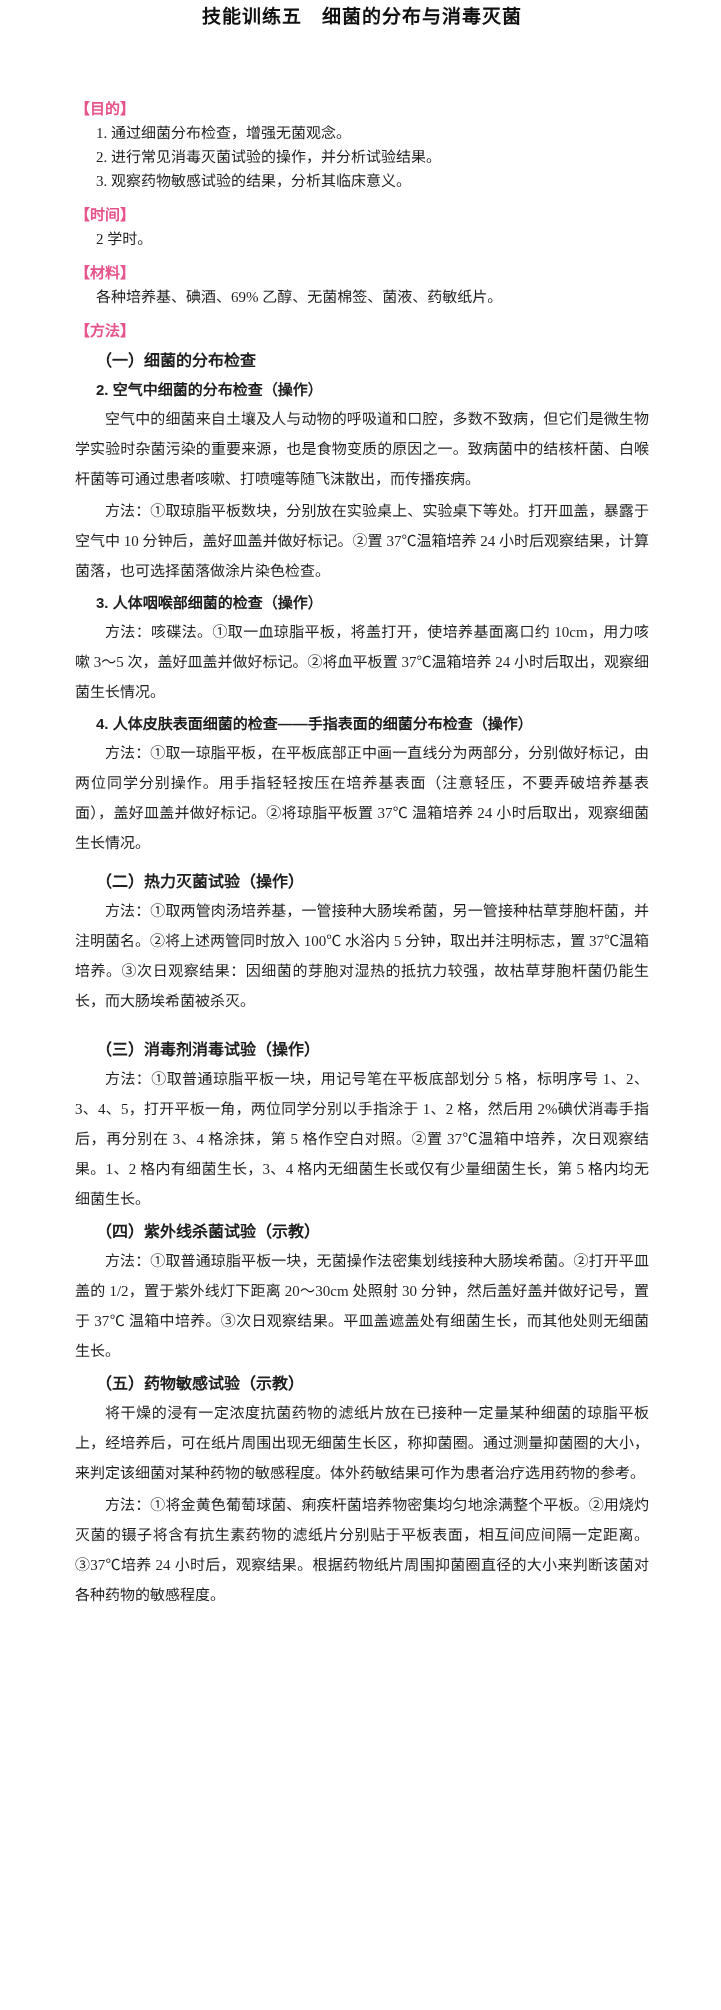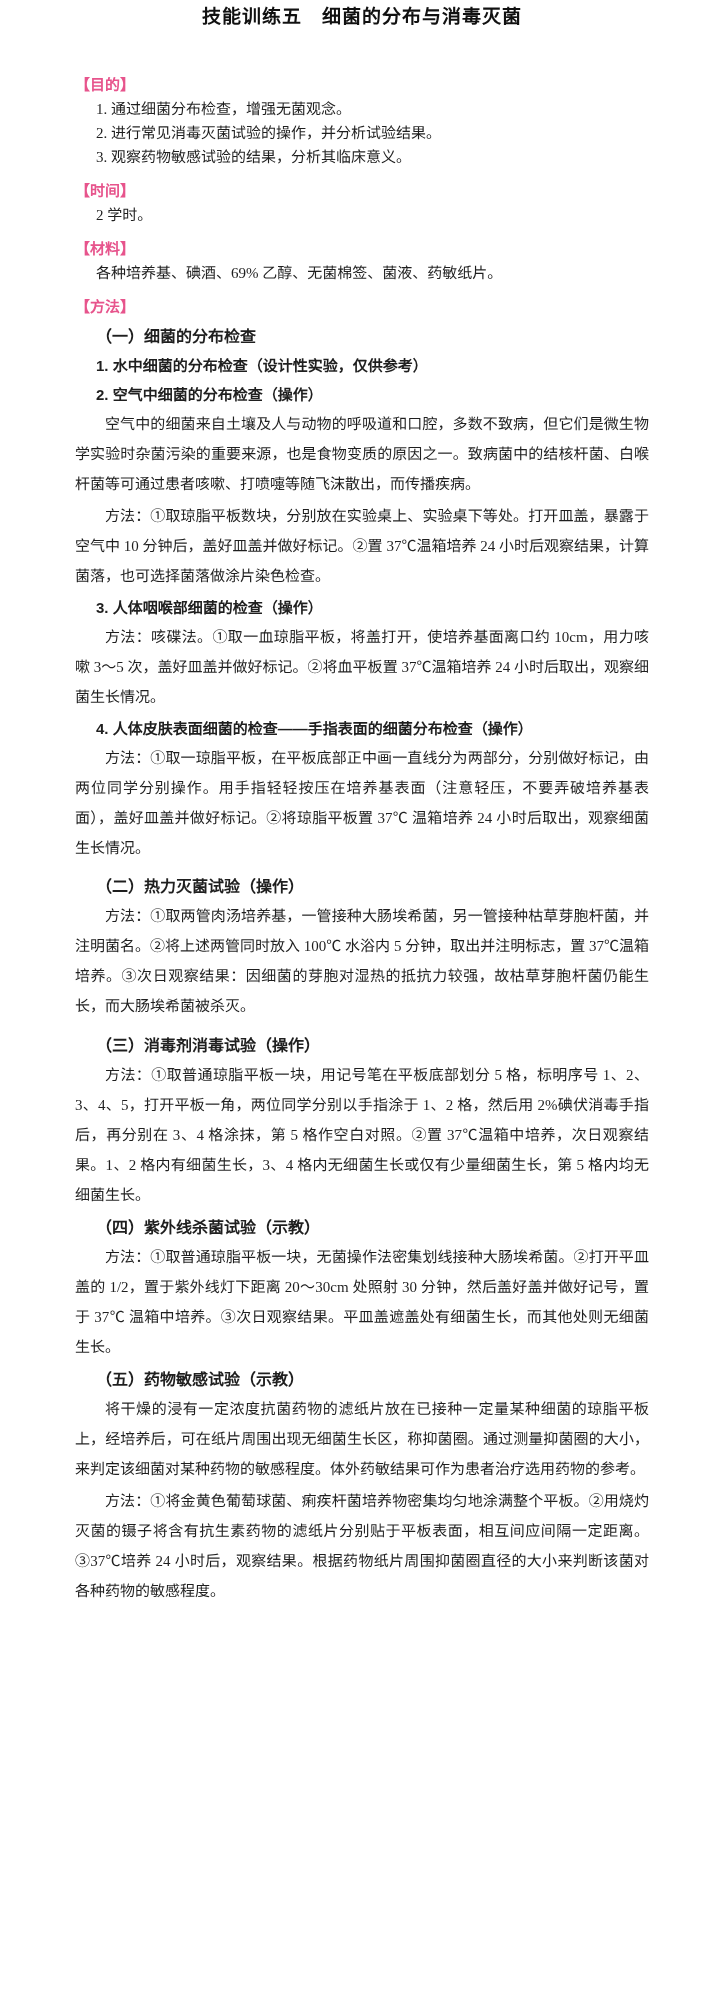--- a/index.html
+++ b/index.html
@@ -23,21 +23,21 @@
     font-family: "Liberation Sans", sans-serif;
     font-weight: bold;
     font-size: 19px;
     line-height: 24px;
     text-align: center;
     color: #111111;
     margin: 0;
     letter-spacing: 1px;
   }
   .section { margin-top: 9px; }
-  .section.first { margin-top: 43px; }
+  .section.first { margin-top: 67px; }
   .sec-label {
     font-family: "Liberation Sans", sans-serif;
     font-weight: bold;
     font-size: 15px;
     line-height: 25px;
     color: #e7548c;
   }
   .li {
     font-size: 15px;
     line-height: 24px;
@@ -65,21 +65,21 @@
     margin-top: 5px;
   }
   .para {
     font-size: 15px;
     line-height: 30px;
     text-indent: 2em;
     text-align: justify;
     margin: 2px 0 0 0;
   }
   .mt-md { margin-top: 12px; }
-  .mt-lg { margin-top: 13px; }
+  .mt-lg { margin-top: 22px; }
 </style>
 </head>
 <body>
 
 <div class="page">
 
   <h1 class="doc-title">技能训练五　细菌的分布与消毒灭菌</h1>
 
   <div class="section first">
     <div class="sec-label">【目的】</div>
@@ -96,21 +96,20 @@
 
   <div class="section">
     <div class="sec-label">【材料】</div>
     <div class="plain">各种培养基、碘酒、69% 乙醇、无菌棉签、菌液、药敏纸片。</div>
   </div>
 
   <div class="section">
     <div class="sec-label">【方法】</div>
 
     <div class="h2">（一）细菌的分布检查</div>
-    <div class="h3">1. 水中细菌的分布检查（设计性实验，仅供参考）</div>
     <div class="h3">2. 空气中细菌的分布检查（操作）</div>
     <p class="para">空气中的细菌来自土壤及人与动物的呼吸道和口腔，多数不致病，但它们是微生物学实验时杂菌污染的重要来源，也是食物变质的原因之一。致病菌中的结核杆菌、白喉杆菌等可通过患者咳嗽、打喷嚏等随飞沫散出，而传播疾病。</p>
     <p class="para">方法：①取琼脂平板数块，分别放在实验桌上、实验桌下等处。打开皿盖，暴露于空气中 10 分钟后，盖好皿盖并做好标记。②置 37℃温箱培养 24 小时后观察结果，计算菌落，也可选择菌落做涂片染色检查。</p>
     <div class="h3">3. 人体咽喉部细菌的检查（操作）</div>
     <p class="para">方法：咳碟法。①取一血琼脂平板，将盖打开，使培养基面离口约 10cm，用力咳嗽 3～5 次，盖好皿盖并做好标记。②将血平板置 37℃温箱培养 24 小时后取出，观察细菌生长情况。</p>
     <div class="h3">4. 人体皮肤表面细菌的检查——手指表面的细菌分布检查（操作）</div>
     <p class="para">方法：①取一琼脂平板，在平板底部正中画一直线分为两部分，分别做好标记，由两位同学分别操作。用手指轻轻按压在培养基表面（注意轻压，不要弄破培养基表面），盖好皿盖并做好标记。②将琼脂平板置 37℃ 温箱培养 24 小时后取出，观察细菌生长情况。</p>
 
     <div class="h2 mt-md">（二）热力灭菌试验（操作）</div>
     <p class="para">方法：①取两管肉汤培养基，一管接种大肠埃希菌，另一管接种枯草芽胞杆菌，并注明菌名。②将上述两管同时放入 100℃ 水浴内 5 分钟，取出并注明标志，置 37℃温箱培养。③次日观察结果：因细菌的芽胞对湿热的抵抗力较强，故枯草芽胞杆菌仍能生长，而大肠埃希菌被杀灭。</p>

